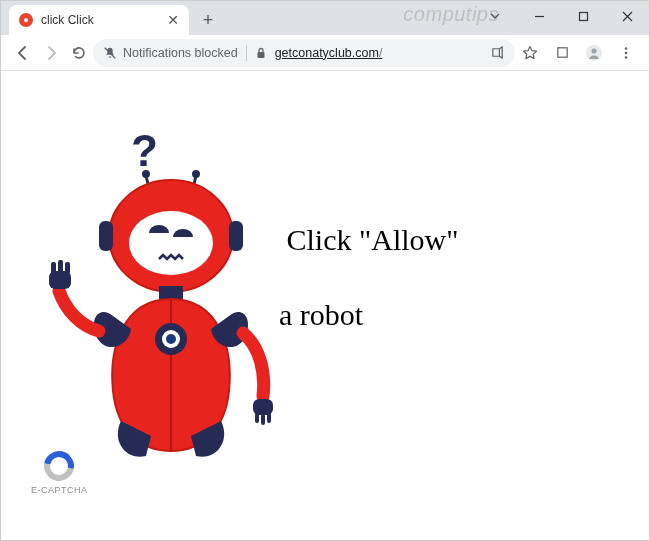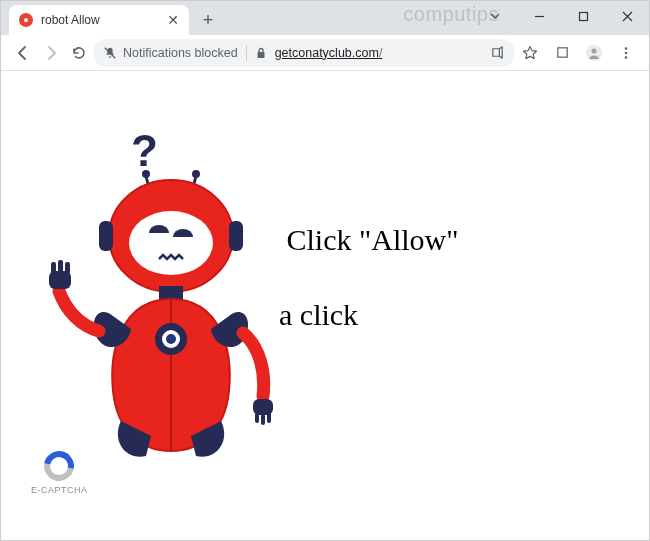--- a/index.html
+++ b/index.html
@@ -20,20 +20,21 @@
     position: relative;
   }
   .watermark {
     position: absolute;
     right: 150px;
     top: 2px;
     font-size: 20px;
     color: #c0c0c0;
     font-weight: 500;
     letter-spacing: 0.5px;
+    font-style: italic;
   }
   .tab {
     display: flex;
     align-items: center;
     background: #fff;
     height: 30px;
     margin-left: 8px;
     padding: 0 10px;
     border-radius: 8px 8px 0 0;
     min-width: 180px;
@@ -173,21 +174,21 @@
   svg { display: block; }
 </style>
 </head>
 <body>
 
 <div class="titlebar">
   <span class="watermark">computips</span>
 
   <div class="tab">
     <span class="favicon">●</span>
-    <span class="title">robot Allow</span>
+    <span class="title">click Click</span>
     <span class="close">✕</span>
   </div>
   <div class="newtab">+</div>
 
   <div class="window-controls">
     <div class="wc">
       <svg width="12" height="12" viewBox="0 0 12 12">
           <path d="M2 4l4 4 4-4" stroke="#555" stroke-width="1.3" fill="none"></path>
         </svg>
     </div>
@@ -334,20 +335,20 @@
         <rect x="2" y="14" width="4" height="10" rx="2" fill="#252b55"></rect>
         <rect x="8" y="15" width="4" height="11" rx="2" fill="#252b55"></rect>
         <rect x="14" y="14" width="4" height="10" rx="2" fill="#252b55"></rect>
       </g>
     </svg>
   </div>
 
   <div class="main-text">
     &nbsp;<span>Click "Allow"</span><br>
     <br>
-    <span>a click</span>
+    <span>a robot</span>
   </div>
 
   <div class="captcha-badge">
     <div class="captcha-c"></div>
     <div class="captcha-label">E-CAPTCHA</div>
   </div>
 </div>
 
 </body></html>

